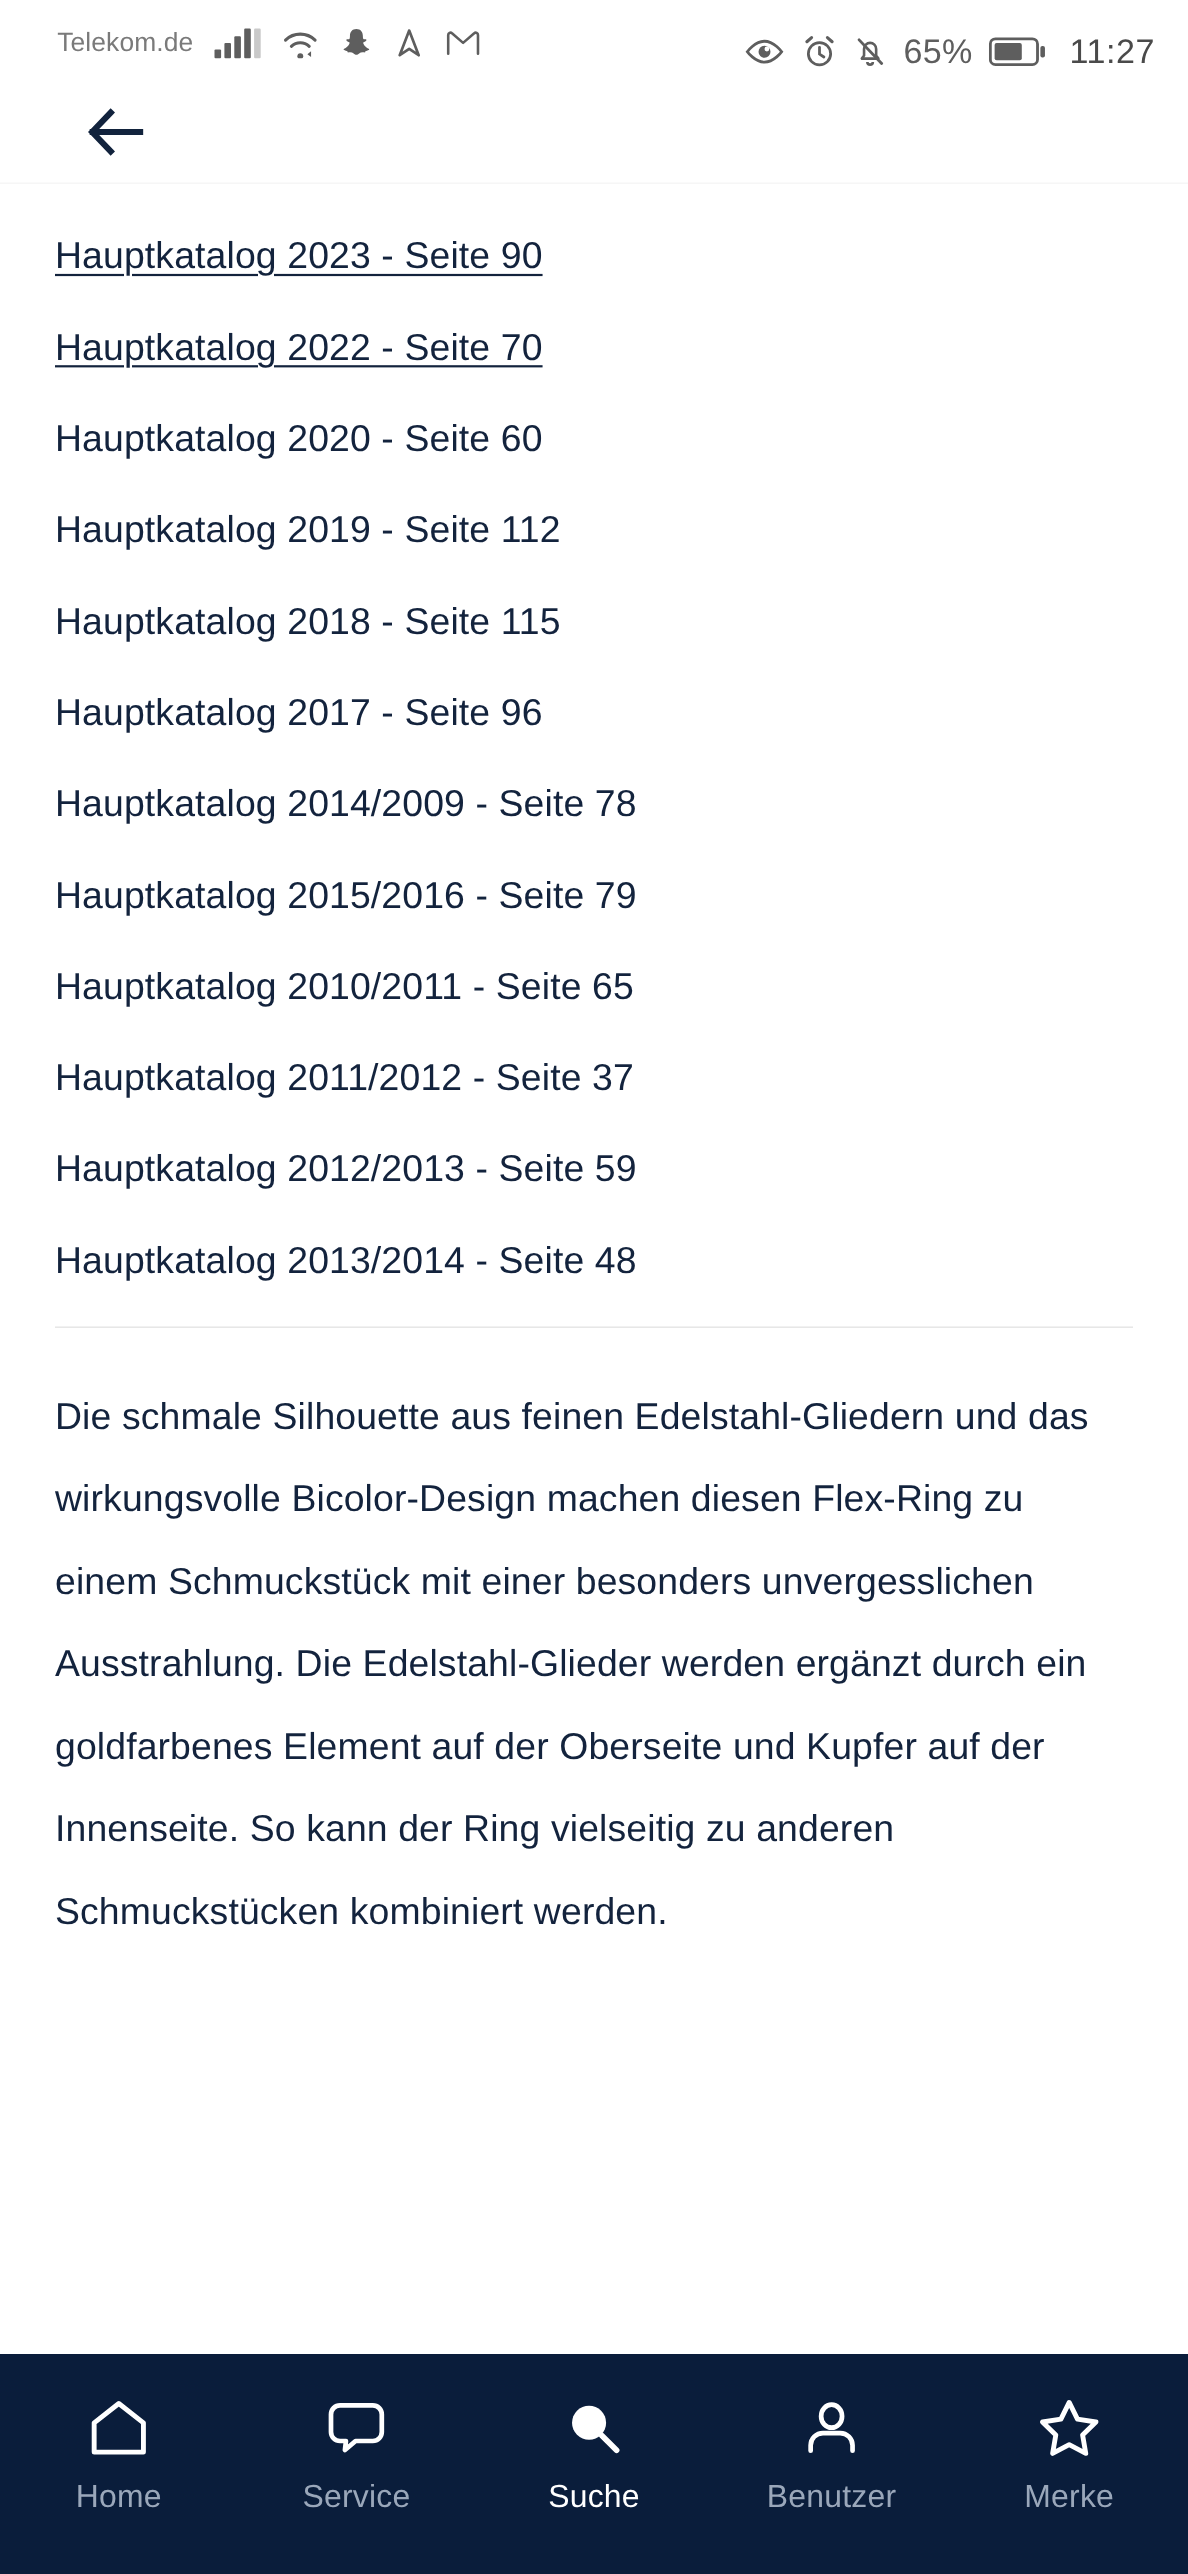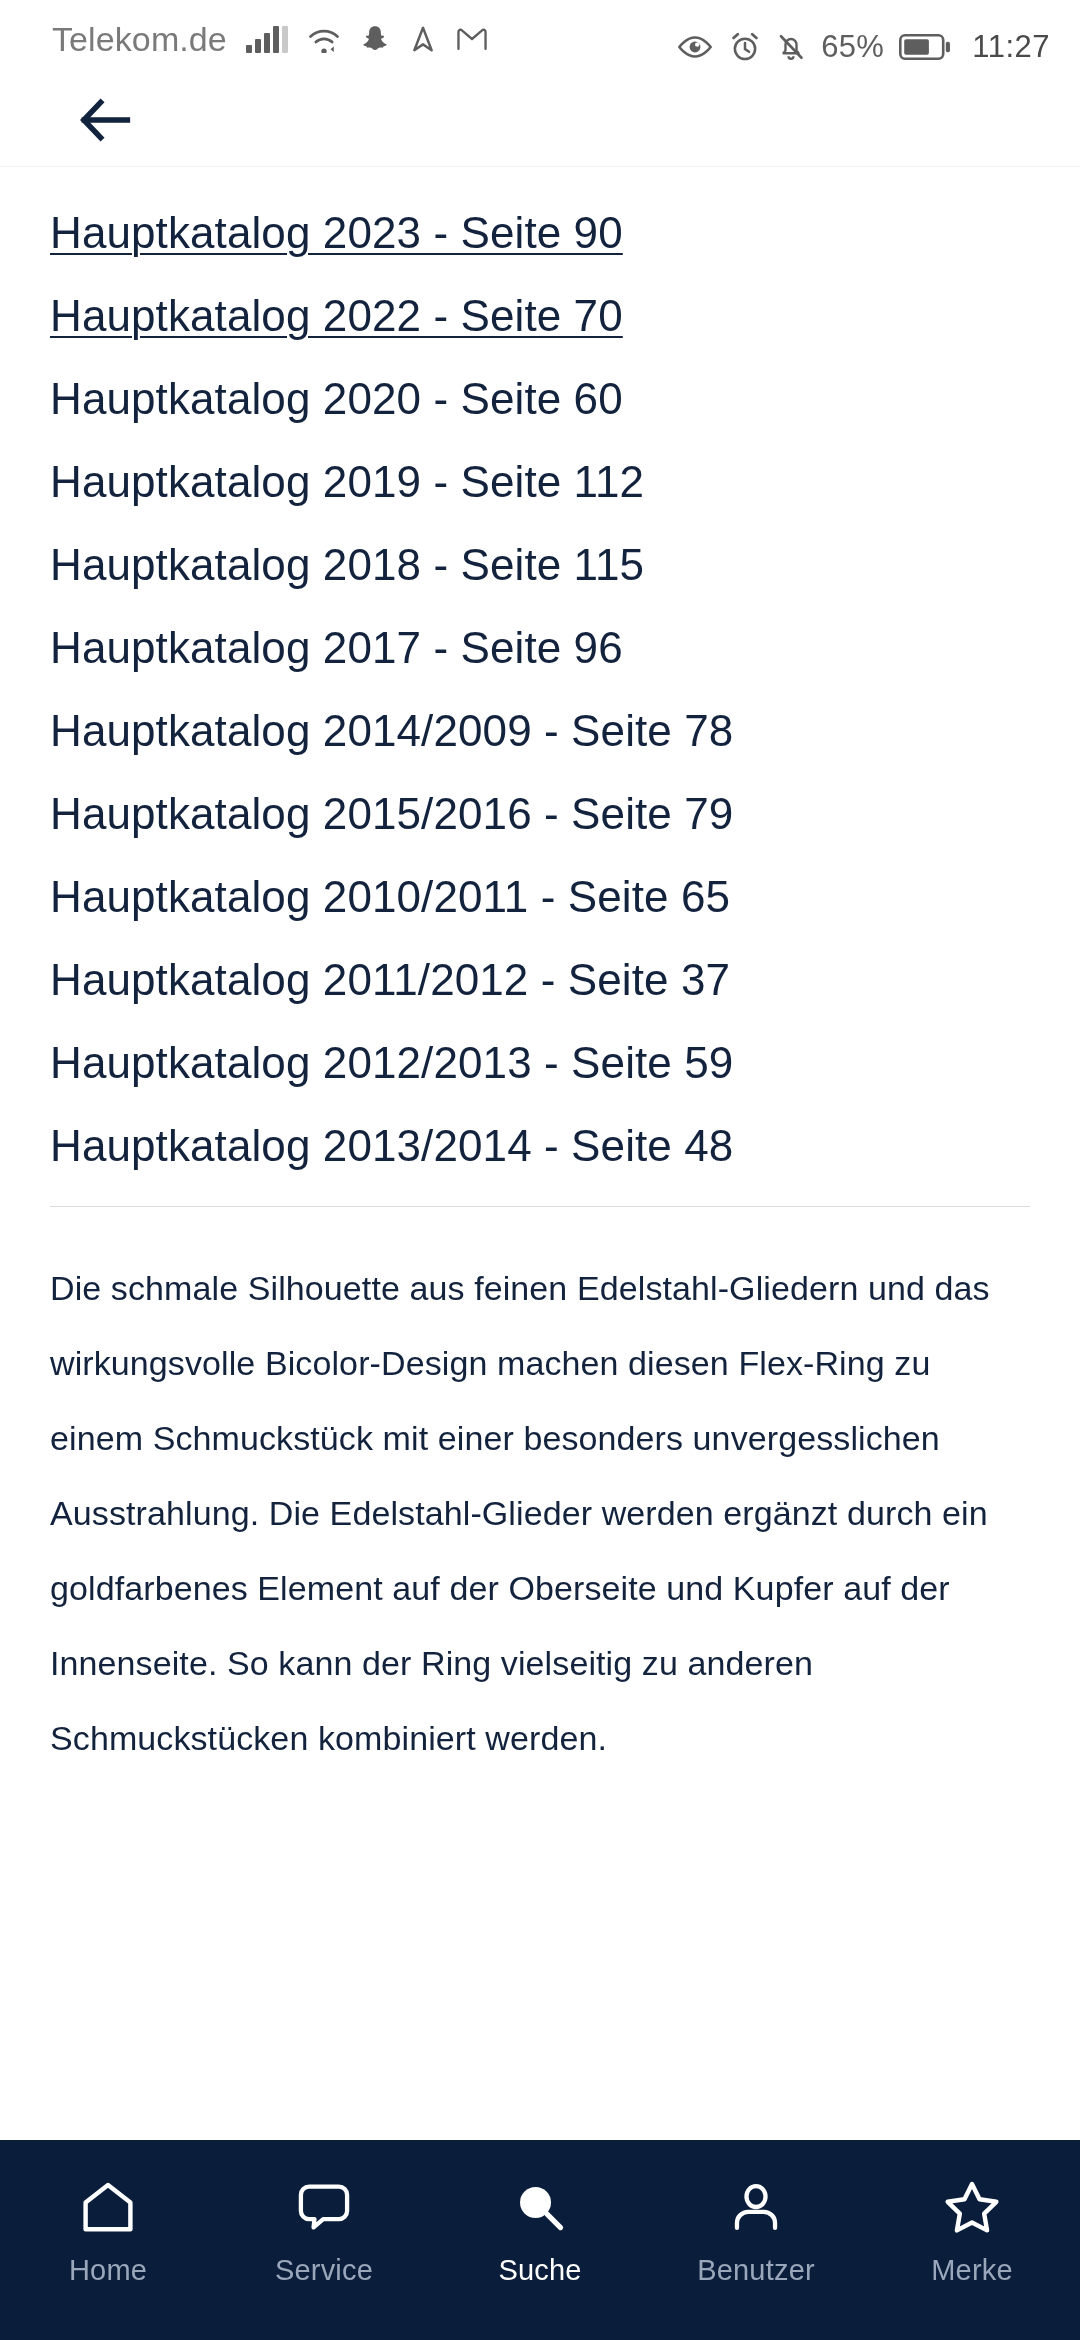--- a/index.html
+++ b/index.html
@@ -19,21 +19,21 @@
     flex:0 0 78px;
     display:flex;
     align-items:center;
     justify-content:space-between;
     padding:0 30px 0 52px;
     background:#ffffff;
     color:#6b6b6b;
   }
   .sb-left { display:flex; align-items:center; gap:19px; }
   .sb-right { display:flex; align-items:center; gap:15px;margin-top:16px; }
-  .carrier { font-size:34px; color:#7a7a7a; letter-spacing:.1px; }
+  .carrier { font-size:24px; color:#7a7a7a; letter-spacing:.1px; }
   .sb-icon { display:flex; align-items:flex-end; }
   .sb-text { font-size:31px; color:#5e5e5e; letter-spacing:.3px; }
   .clock { font-size:31px; color:#4a4a4a; letter-spacing:.5px; margin-left:6px; }
 
   
   .bars { display:flex; align-items:flex-end; gap:3px; height:28px; }
   .bars i { display:block; width:6px; background:#5e5e5e; border-radius:1px; }
   .bars i:nth-child(1){height:8px;}
   .bars i:nth-child(2){height:14px;}
   .bars i:nth-child(3){height:20px;}
@@ -53,21 +53,21 @@
   
   .content {
     flex:1 1 auto;
     padding:0 50px;
     overflow:hidden;
     background:#ffffff;
     border-top:1px solid #f2f2f2;
   }
   .catalog-list { padding-top:38px; }
   .catalog-item {
-    font-size:44px;
+    font-size:34px;
     line-height:56px;
     color:#13233d;
     letter-spacing:.1px;
     margin-bottom:27px;
     display:block;
     width:max-content;
     max-width:100%;
   }
   .catalog-item.link { text-decoration:underline; text-underline-offset:5px; text-decoration-thickness:2px; cursor:pointer; }
   .catalog-item.plain { text-decoration:none; }

